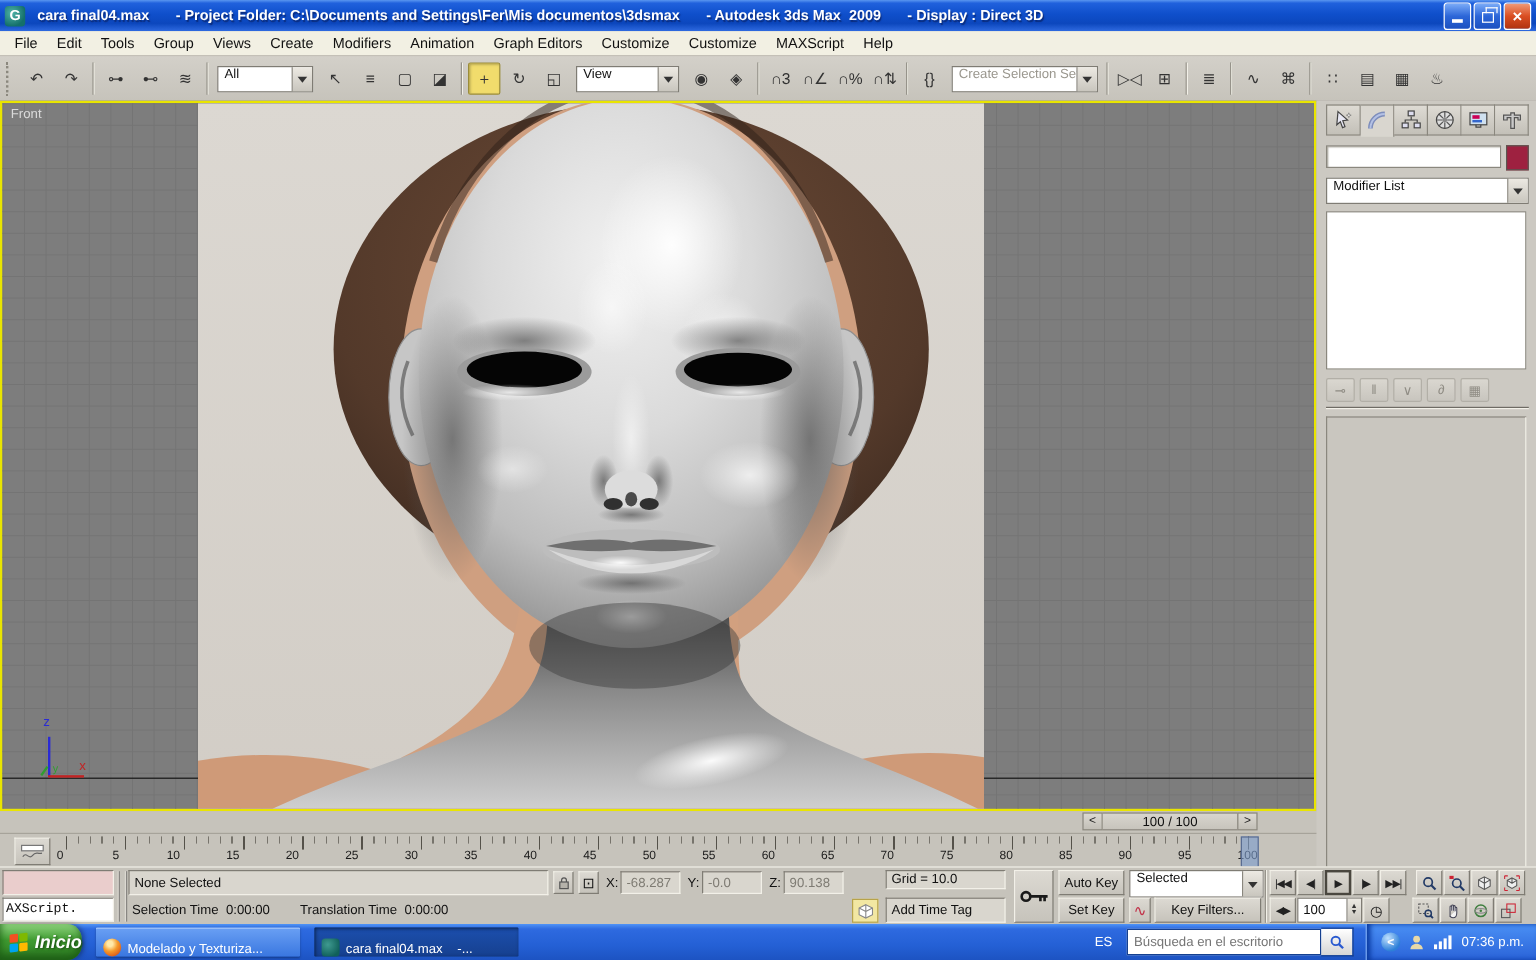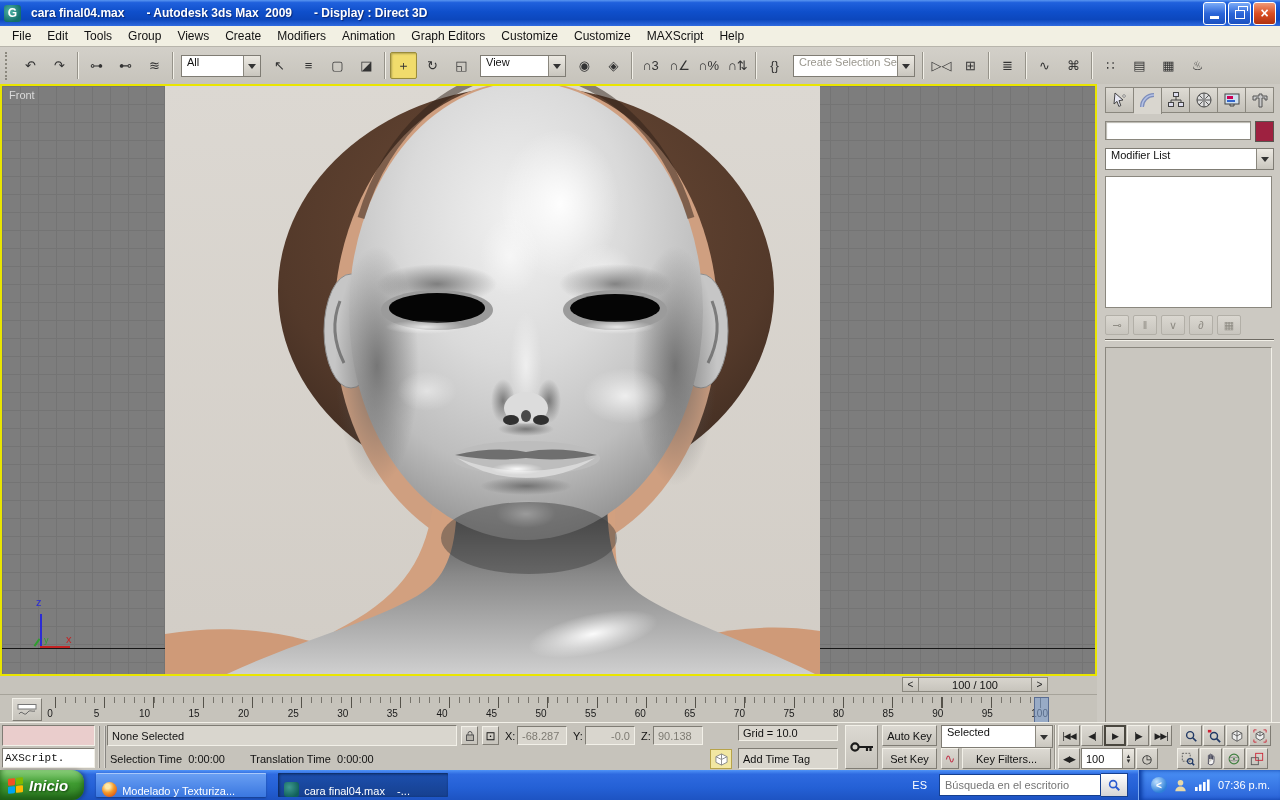--- a/index.html
+++ b/index.html
@@ -111,21 +111,21 @@
   .cbtn.play{border:2px solid #4a473f;}
   .spin{display:flex;flex-direction:column;justify-content:center;line-height:5px;font-size:6px;color:#333;
     border-left:1px solid #8a877e;height:100%;width:11px;align-items:center;background:linear-gradient(#ece9e2,#c9c6be);}
   .frame-field{width:54px;height:21px;background:#fff;border:1px solid #7f7c74;box-sizing:border-box;
     display:flex;align-items:center;}
   .frame-field span.v{flex:1;padding-left:4px;}
   .adaptive{background:#f2e7a2;border:1px solid #b7a34a;}
   
   .taskbar{position:absolute;left:0;top:770px;width:1280px;height:30px;display:flex;align-items:center;
     background:linear-gradient(180deg,#4f93f7 0%,#2e6ae0 14%,#2460d5 60%,#1d53c2 100%);}
-  .start{height:30px;box-sizing:border-box;padding:0 16px 0 8px;border-radius:0 12px 12px 0;display:flex;align-items:center;gap:6px;
+  .start{height:30px;box-sizing:border-box;padding:0 0 0 8px;border-radius:0 12px 12px 0;display:flex;align-items:center;gap:6px;
     background:linear-gradient(180deg,#8fd47f,#3f9b31 45%,#2e7c23);color:#fff;font-weight:bold;font-style:italic;font-size:15px;
     text-shadow:1px 1px 2px #17470f;box-shadow:inset 0 -4px 7px #1c5c14,2px 0 4px rgba(0,0,0,0.35);}
   .win-logo{width:15px;height:15px;display:grid;grid-template:1fr 1fr / 1fr 1fr;gap:1px;transform:skewY(-6deg);}
   .win-logo i{border-radius:1px;}
   .task{width:158px;height:24px;margin-left:12px;border-radius:1px;display:flex;align-items:flex-end;gap:5px;padding:0 6px;
     color:#fff;background:linear-gradient(#6aa0f4,#3a77e0);box-shadow:inset 0 1px 0 #a8c8fa,0 1px 2px rgba(0,0,0,0.3);}
   .task.active{background:linear-gradient(#1c4fae,#16408f);box-shadow:inset 1px 1px 3px #0a2350;}
   .task-label{white-space:pre;overflow:hidden;font-size:11px;}
   .task-ico{width:15px;height:15px;border-radius:3px;flex:none;display:flex;align-items:center;justify-content:center;}
   .icon-firefox .task-ico{border-radius:50%;background:radial-gradient(circle at 38% 30%,#ffe9a8 0 16%,#f59a2a 45%,#e2671b 72%,#a84208);}
@@ -143,20 +143,21 @@
     color:#fff;font-size:10px;display:flex;align-items:center;justify-content:center;font-weight:bold;}
 </style>
 </head>
 <body>
 
 <div class="screen">
 
   <div class="titlebar">
     <span class="app-ico">G</span>
     <span class="title-seg">cara final04.max</span>
+    <span class="title-seg">- Project Folder: C:\Documents and Settings\Fer\Mis documentos\3dsmax</span>
     <span class="title-seg">- Autodesk 3ds Max  2009</span>
     <span class="title-seg">- Display : Direct 3D</span>
     <span class="win-btns">
       <span class="wbtn">
           <span class="m-bar"></span>
         </span>
       <span class="wbtn">
           <span class="r-box"></span>
         </span>
       <span class="wbtn close">×</span>
@@ -470,21 +471,21 @@
           <path d="M4 5V3.5a2 2 0 0 1 4 0V5" fill="none" stroke="#555"></path>
         </svg>
     </span>
     <span class="abs raised" style="left:482px;top:3px;width:17px;height:19px;font-size:12px;">⊡</span>
 
     <span class="abs sb-label" style="left:505px;top:7px;">X:</span>
     <div class="abs sunken graytxt" style="left:517px;top:3px;width:50px;height:19px;">
         <span>-68.287</span>
       </div>
     <span class="abs sb-label" style="left:573px;top:7px;">Y:</span>
-    <div class="abs sunken graytxt" style="left:585px;top:3px;width:50px;height:19px;justify-content:flex-end;">
+    <div class="abs sunken graytxt" style="left:585px;top:3px;width:50px;height:19px;">
         <span>-0.0</span>
       </div>
     <span class="abs sb-label" style="left:641px;top:7px;">Z:</span>
     <div class="abs sunken graytxt" style="left:653px;top:3px;width:50px;height:19px;">
         <span>90.138</span>
       </div>
 
     <div class="abs sunken" style="left:738px;top:2px;width:100px;height:16px;">
       <span>Grid = 10.0</span>
     </div>

